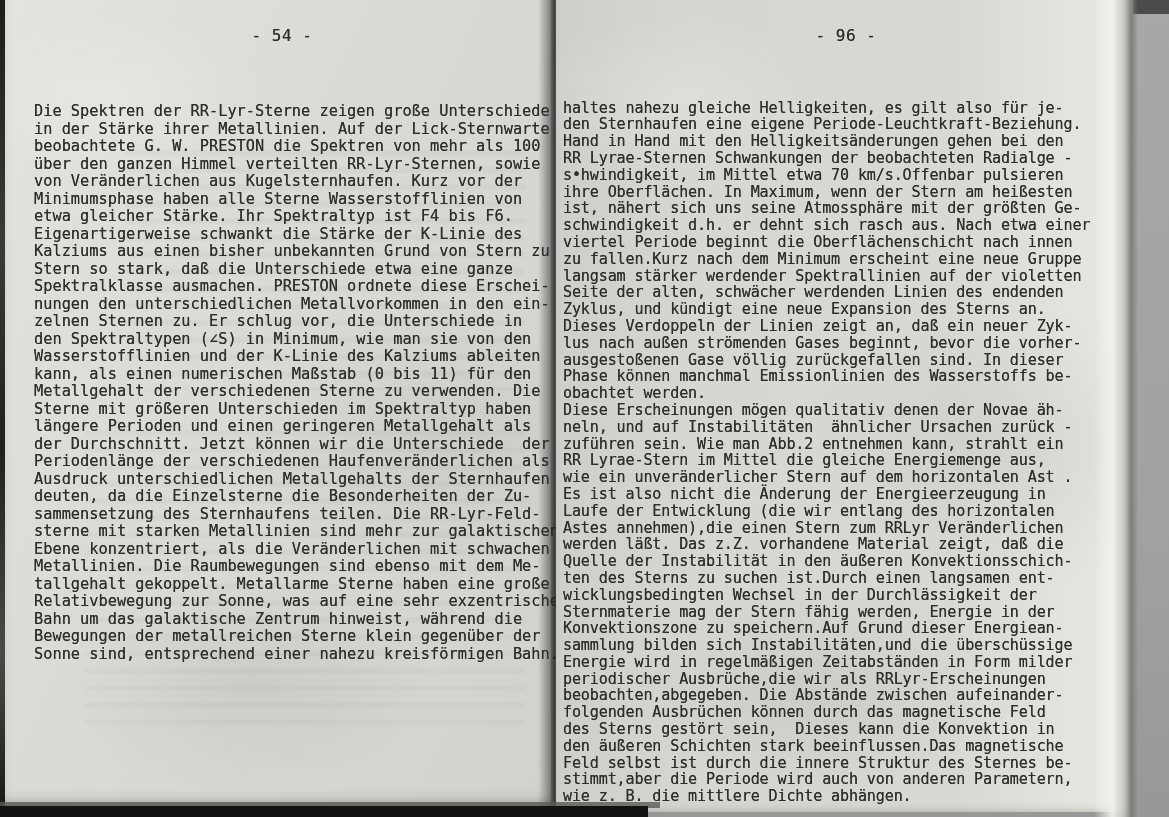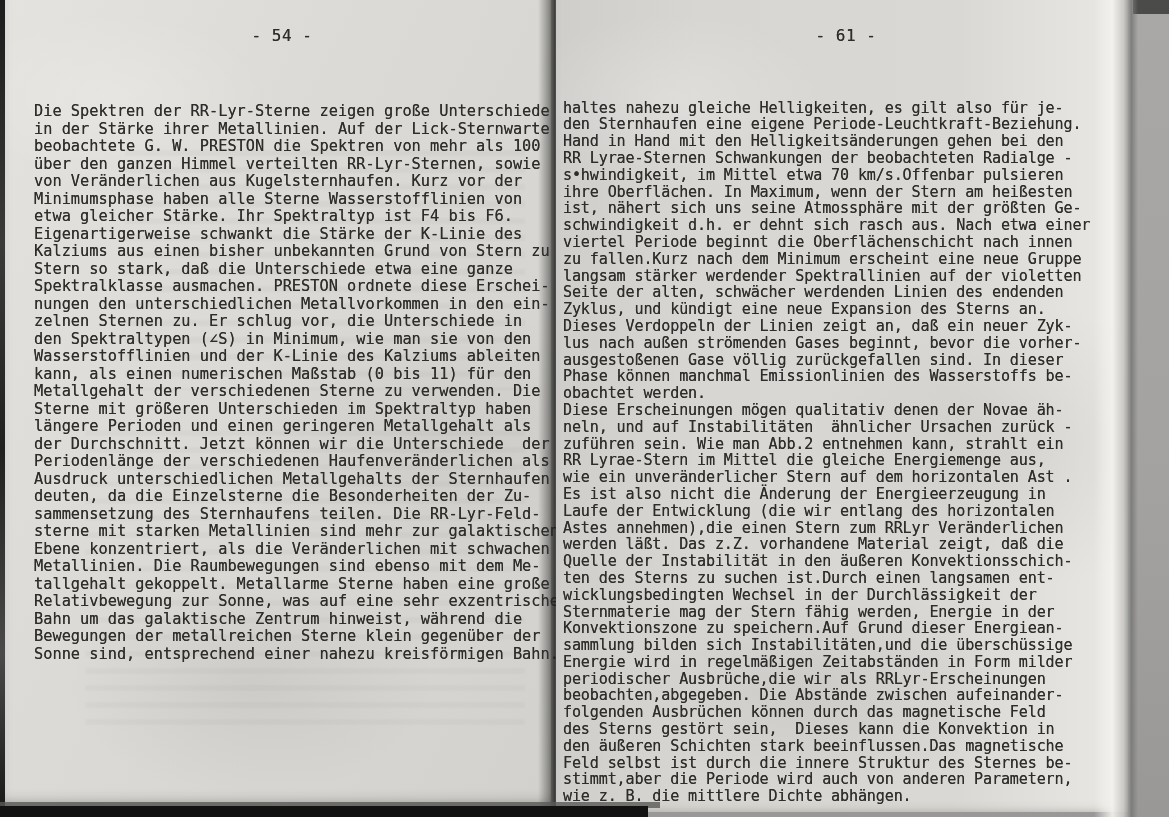--- a/index.html
+++ b/index.html
@@ -117,21 +117,21 @@
 Sonne sind, entsprechend einer nahezu kreisförmigen Bahn.</div>
       
     </div>
   </div>
 
   <div class="gutter"></div>
 
   <div class="page page-right">
     <div class="mottle"></div>
 
-    <div class="page-number">- 61 -</div>
+    <div class="page-number">- 96 -</div>
     <div class="content">
       <div class="para">haltes nahezu gleiche Helligkeiten, es gilt also für je-
 den Sternhaufen eine eigene Periode-Leuchtkraft-Beziehung.
 Hand in Hand mit den Helligkeitsänderungen gehen bei den
 RR Lyrae-Sternen Schwankungen der beobachteten Radialge -
 s•hwindigkeit, im Mittel etwa 70 km/s.Offenbar pulsieren
 ihre Oberflächen. In Maximum, wenn der Stern am heißesten
 ist, nähert sich uns seine Atmossphäre mit der größten Ge-
 schwindigkeit d.h. er dehnt sich rasch aus. Nach etwa einer
 viertel Periode beginnt die Oberflächenschicht nach innen

